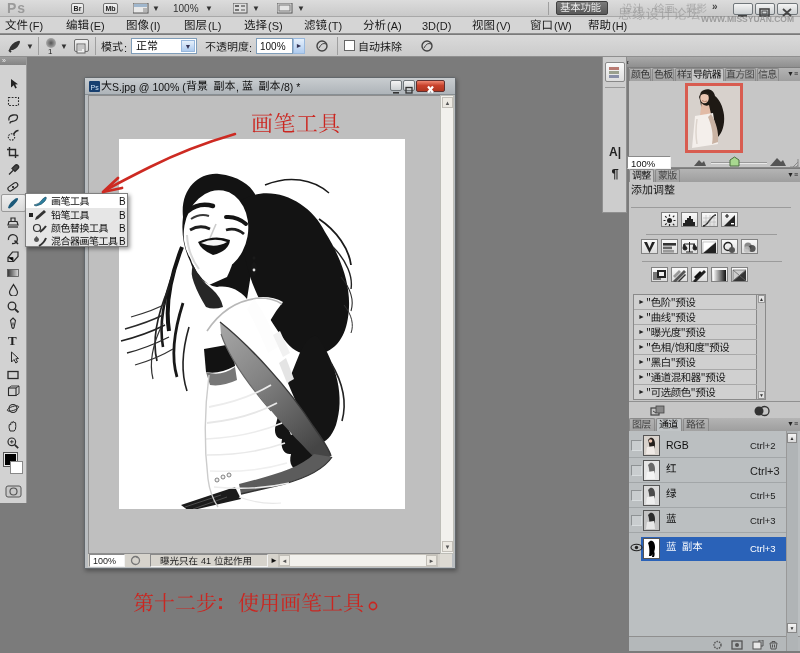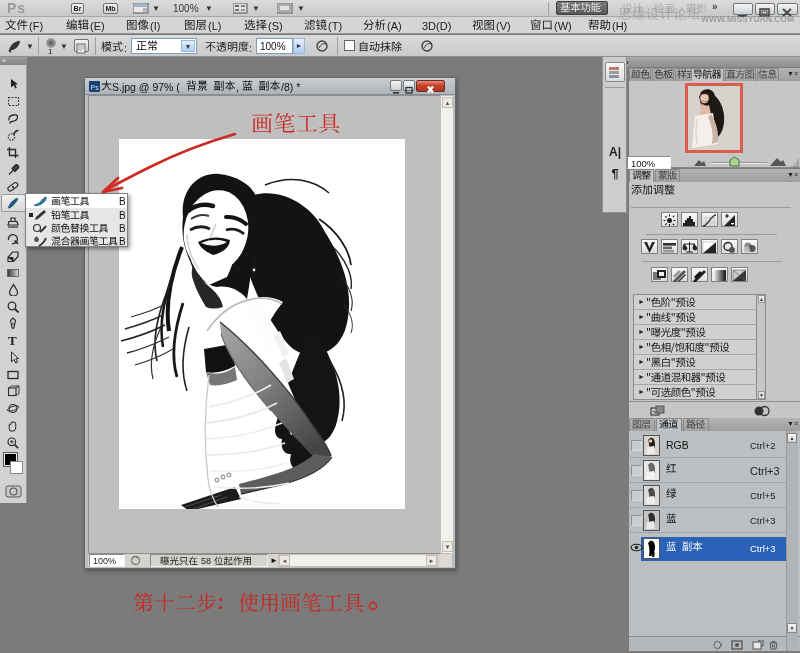--- a/index.html
+++ b/index.html
@@ -322,40 +322,40 @@
         <circle cx="5.5" cy="5.5" r="4" fill="none" stroke="#777" stroke-width="1.3"></circle>
         <path d="M5.5,1.5 L8,3" stroke="#777"></path>
       </svg>
    <div class="abs sunk" style="left:62px;top:0;width:118px;height:13px;background:#d6d3cc"></div>
    <svg style="position:absolute;left:72.0px;top:2.0px;overflow:visible" width="38" height="11" fill="#222">
         <use href="#g40" transform="translate(0.0,8.4) scale(0.00950,-0.00950)"></use>
         <use href="#g41" transform="translate(9.5,8.4) scale(0.00950,-0.00950)"></use>
         <use href="#g42" transform="translate(19.0,8.4) scale(0.00950,-0.00950)"></use>
         <use href="#g43" transform="translate(28.5,8.4) scale(0.00950,-0.00950)"></use>
       </svg>
-      <div class="abs" style="left:113px;top:2px;font-size:9px;color:#222">58</div>
+      <div class="abs" style="left:113px;top:2px;font-size:9px;color:#222">41</div>
       <svg style="position:absolute;left:126.0px;top:2.0px;overflow:visible" width="38" height="11" fill="#222">
         <use href="#g44" transform="translate(0.0,8.4) scale(0.00950,-0.00950)"></use>
         <use href="#g45" transform="translate(9.5,8.4) scale(0.00950,-0.00950)"></use>
         <use href="#g46" transform="translate(19.0,8.4) scale(0.00950,-0.00950)"></use>
         <use href="#g47" transform="translate(28.5,8.4) scale(0.00950,-0.00950)"></use>
       </svg>
    <div class="abs" style="left:182px;top:2px;font-size:8px;color:#111">►</div>
    <div class="abs" style="left:190px;top:0;width:160px;height:13px;background:#f2f1ed;border:1px solid #c5c2bb">
      <div class="abs scrl" style="left:0;top:0;width:11px;height:11px;font-size:6px;color:#555;text-align:center;line-height:11px">◄</div>
      <div class="abs scrl" style="right:0;top:0;width:11px;height:11px;font-size:6px;color:#555;text-align:center;line-height:11px">►</div>
    </div>
    <div class="abs" style="left:352px;top:0;width:12px;height:13px;background:#dddad3"></div>
  </div>
 </div>
 
 <svg style="position:absolute;left:101.0px;top:80.0px;overflow:visible" width="11" height="13" fill="#111">
     <use href="#g48" transform="translate(0.0,9.7) scale(0.01100,-0.01100)"></use>
   </svg>
-<div class="abs" style="left:112px;top:81px;font-size:10.5px;color:#111">S.jpg @ 97% (</div>
+<div class="abs" style="left:112px;top:81px;font-size:10.5px;color:#111">S.jpg @ 100% (</div>
 <svg style="position:absolute;left:186.0px;top:80.0px;overflow:visible" width="50" height="13" fill="#111">
     <use href="#g49" transform="translate(0.0,9.7) scale(0.01100,-0.01100)"></use>
     <use href="#g50" transform="translate(11.0,9.7) scale(0.01100,-0.01100)"></use>
     <use href="#g51" transform="translate(27.5,9.7) scale(0.01100,-0.01100)"></use>
     <use href="#g1" transform="translate(38.5,9.7) scale(0.01100,-0.01100)"></use>
   </svg>
 <div class="abs" style="left:236px;top:81px;font-size:10.5px;color:#111">,</div>
 <svg style="position:absolute;left:242.0px;top:80.0px;overflow:visible" width="38" height="13" fill="#111">
     <use href="#g52" transform="translate(0.0,9.7) scale(0.01100,-0.01100)"></use>
     <use href="#g51" transform="translate(16.5,9.7) scale(0.01100,-0.01100)"></use>

